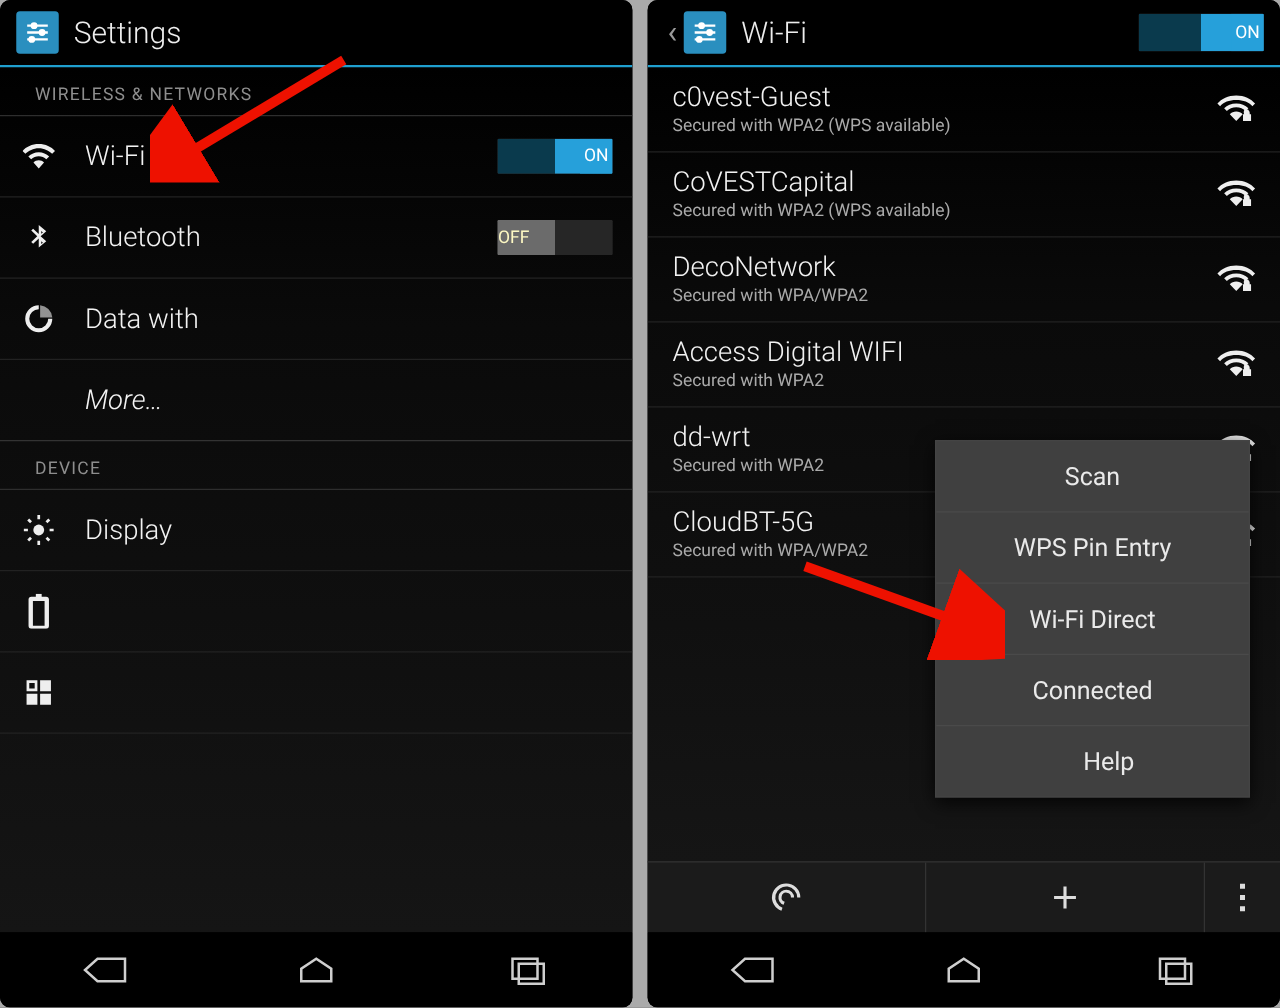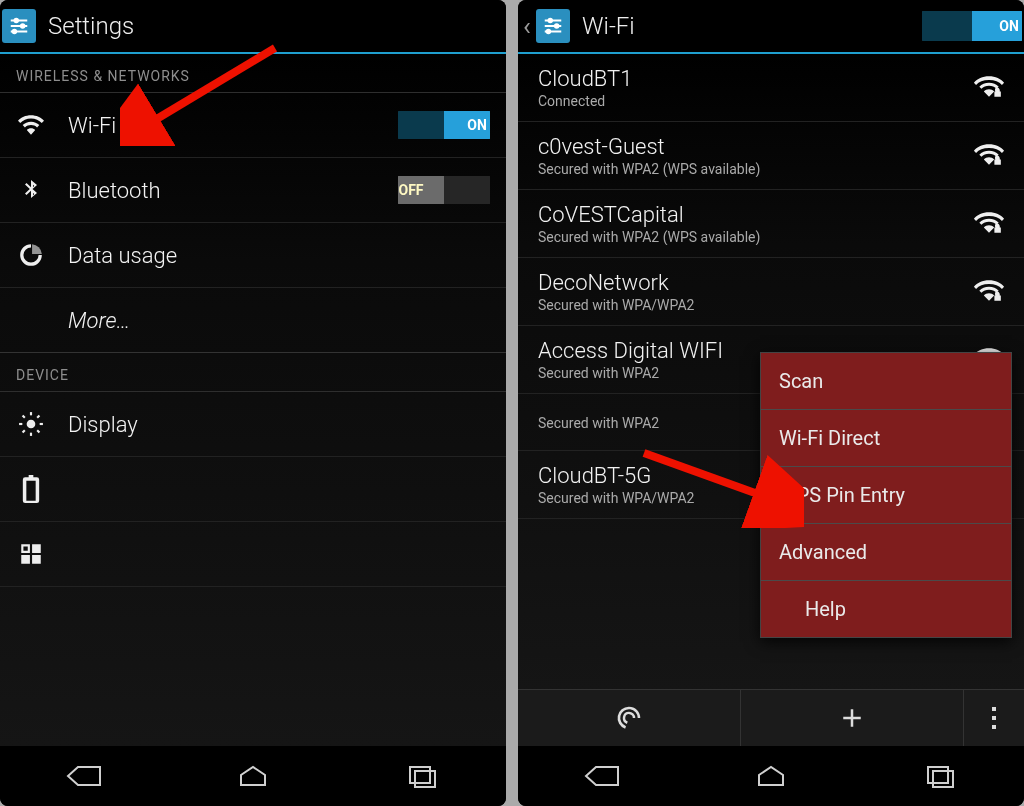--- a/index.html
+++ b/index.html
@@ -2,34 +2,34 @@
 <html><head>
 <meta charset="utf-8">
 <style>
   html,body{margin:0;padding:0;background:#888;font-family:Roboto,Arial,Helvetica,sans-serif;}
   .stage{width:1024px;height:806px;position:relative;background:#aaa;}
   .phone{position:absolute;top:0;width:506px;height:806px;background:#000;border-radius:8px;overflow:hidden;color:#fff;}
   .phone.left{left:0;}
   .phone.right{left:518px;}
   .screen{position:absolute;left:0;top:0;right:0;bottom:60px;overflow:hidden;}
   
-  .hdr{height:52px;display:flex;align-items:center;padding:0 2px;border-bottom:2px solid #1f9fcf;background:#000;}
+  .hdr{height:52px;display:flex;align-items:center;padding:0 13px;border-bottom:2px solid #1f9fcf;background:#000;}
   .hdr .back-chev{width:14px;text-align:center;font-size:26px;color:#9a9a9a;margin-right:2px;}
   .hdr .icon{width:34px;height:34px;border-radius:3px;background:#2a8fbf;display:flex;align-items:center;justify-content:center;margin-right:12px;}
   .hdr .title{font-size:24px;font-weight:300;color:#eee;flex:1;}
   .toggle{position:relative;width:100px;height:30px;border-radius:1px;overflow:hidden;font-size:14px;background:#2b2b2b;}
   .toggle .track{position:absolute;inset:0;}
-  .toggle .knob{position:absolute;top:0;bottom:0;width:26px;display:flex;align-items:center;justify-content:center;font-weight:700;}
+  .toggle .knob{position:absolute;top:0;bottom:0;width:26px;display:flex;align-items:center;justify-content:center;font-weight:400;}
   .toggle.on .knob{right:0;background:#26a0da;color:#fff;}
   .toggle.off .knob{left:0;background:#6b6b6b;color:#fef9c3;}
   .toggle.on .track{background:linear-gradient(to right,#0a3a4d 0 50%,#26a0da 50% 100%);}
   .toggle.off .track{background:linear-gradient(to right,#6b6b6b 0 50%,#262626 50% 100%);}
   .toggle.small{width:92px;height:28px;}
   
-  .section-hdr{color:#8e8e8e;font-size:14px;letter-spacing:1px;padding:14px 16px 8px;border-bottom:1px solid #2e2e2e;}
+  .section-hdr{color:#8e8e8e;font-size:14px;letter-spacing:1px;padding:14px 28px 8px;border-bottom:1px solid #2e2e2e;}
   
   .row{display:flex;align-items:center;padding:0 16px;height:64px;border-bottom:1px solid #222;}
   .row .ricon{width:30px;height:30px;margin-right:22px;display:flex;align-items:center;justify-content:center;color:#ddd;flex-shrink:0;}
   .row .ricon.indent{visibility:hidden;}
   .row .lbls{flex:1;min-width:0;}
   .row .txt{font-size:22px;font-weight:300;color:#f3f3f3;white-space:nowrap;overflow:hidden;text-overflow:ellipsis;}
   .row .trail{margin-left:10px;flex-shrink:0;}
   .row.sep0{border-bottom:1px solid #333;font-style:italic;}
   .list{background:linear-gradient(#000,#0a0a0a 30%,#101010 70%,#151515);}
   .scroll-area{position:absolute;top:54px;left:0;right:0;bottom:0;overflow:hidden;}
@@ -40,21 +40,21 @@
   .wifi-row .sub{font-size:14px;color:#aaa;white-space:nowrap;overflow:hidden;text-overflow:ellipsis;margin-top:2px;}
   .wifi-row .sig{margin-left:10px;flex-shrink:0;}
   
   .actionbar{position:absolute;left:0;right:0;bottom:0;height:56px;background:#1b1b1b;display:flex;align-items:stretch;border-top:1px solid #333;}
   .actionbar .abtn{flex:1;display:flex;align-items:center;justify-content:center;color:#ddd;position:relative;}
   .actionbar .abtn + .abtn{border-left:1px solid #333;}
   
   .navbar{position:absolute;left:0;right:0;bottom:0;height:60px;background:#000;display:flex;align-items:center;justify-content:space-around;}
   .navbar .nbtn{width:60px;height:40px;display:flex;align-items:center;justify-content:center;color:#cfcfcf;}
   
-  .popup{position:absolute;right:12px;top:352px;width:250px;background:#7f1d1d;border:1px solid #444;box-shadow:0 4px 14px rgba(0,0,0,.8);}
+  .popup{position:absolute;right:24px;top:352px;width:250px;background:#404040;border:1px solid #444;box-shadow:0 4px 14px rgba(0,0,0,.8);text-align:center;}
   .popup .item{padding:16px 18px;font-size:20px;color:#eaeaea;border-bottom:1px solid #4a4a4a;}
   .popup .item:last-child{border-bottom:none;padding-left:44px;}
   
   .arrow{position:absolute;pointer-events:none;}
   .arrow svg{display:block;}
   
   .sliders{width:22px;height:22px;}
 </style>
 </head>
 <body>
@@ -117,21 +117,21 @@
         </div>
 
         <div class="row">
           <div class="ricon">
             <svg width="26" height="26" viewBox="0 0 24 24">
                 <path fill="#eee" d="M12 2a10 10 0 1 0 10 10h-3a7 7 0 1 1-7-7V2z"></path>
                 <path fill="#eee" d="M13 2v9h9A10 10 0 0 0 13 2z" opacity=".6"></path>
               </svg>
           </div>
           <div class="lbls">
-              <div class="txt">Data usage</div>
+              <div class="txt">Data with</div>
             </div>
         </div>
 
         <div class="row sep0">
           <div class="ricon indent"></div>
           <div class="lbls">
               <div class="txt">More…</div>
             </div>
         </div>
 
@@ -230,31 +230,20 @@
         <div class="title">Wi-Fi</div>
         <div class="toggle on">
           <div class="track"></div>
           <div class="knob">ON</div>
         </div>
       </div>
 
       <div class="scroll-area list" id="wifi-list" style="bottom:56px;">
           <div class="wifi-row">
     <div class="lbls">
-      <div class="name">CloudBT1</div>
-      <div class="sub">Connected</div>
-    </div>
-    <div class="sig"><svg width="34" height="28" viewBox="0 0 30 26">
-    <path fill="#eee" d="M15 4C9 4 4 6.5 1 10l2 2c2.6-2.8 6.6-4.5 12-4.5S24.4 9.2 27 12l2-2C26 6.5 21 4 15 4zm0 6c-3.6 0-6.8 1.4-9 3.6l2 2c1.7-1.7 4.2-2.8 7-2.8s5.3 1.1 7 2.8l2-2C21.8 11.4 18.6 10 15 10zm0 6c-1.9 0-3.6.8-4.8 2l4.8 5 4.8-5c-1.2-1.2-2.9-2-4.8-2z"></path>
-    <path fill="#eee" d="M20 18h1v-1a2 2 0 1 1 4 0v1h1v5h-6z"></path>
-                <rect x="21.3" y="15" width="2.4" height="3" rx="1" fill="none" stroke="#eee" stroke-width="1.4"></rect>
-  </svg></div>
-          </div>
-          <div class="wifi-row">
-    <div class="lbls">
       <div class="name">c0vest-Guest</div>
       <div class="sub">Secured with WPA2 (WPS available)</div>
     </div>
     <div class="sig"><svg width="34" height="28" viewBox="0 0 30 26">
     <path fill="#eee" d="M15 4C9 4 4 6.5 1 10l2 2c2.6-2.8 6.6-4.5 12-4.5S24.4 9.2 27 12l2-2C26 6.5 21 4 15 4zm0 6c-3.6 0-6.8 1.4-9 3.6l2 2c1.7-1.7 4.2-2.8 7-2.8s5.3 1.1 7 2.8l2-2C21.8 11.4 18.6 10 15 10zm0 6c-1.9 0-3.6.8-4.8 2l4.8 5 4.8-5c-1.2-1.2-2.9-2-4.8-2z"></path>
     <path fill="#eee" d="M20 18h1v-1a2 2 0 1 1 4 0v1h1v5h-6z"></path>
                 <rect x="21.3" y="15" width="2.4" height="3" rx="1" fill="none" stroke="#eee" stroke-width="1.4"></rect>
   </svg></div>
           </div>
           <div class="wifi-row">
@@ -285,20 +274,21 @@
       <div class="sub">Secured with WPA2</div>
     </div>
     <div class="sig"><svg width="34" height="28" viewBox="0 0 30 26">
     <path fill="#eee" d="M15 4C9 4 4 6.5 1 10l2 2c2.6-2.8 6.6-4.5 12-4.5S24.4 9.2 27 12l2-2C26 6.5 21 4 15 4zm0 6c-3.6 0-6.8 1.4-9 3.6l2 2c1.7-1.7 4.2-2.8 7-2.8s5.3 1.1 7 2.8l2-2C21.8 11.4 18.6 10 15 10zm0 6c-1.9 0-3.6.8-4.8 2l4.8 5 4.8-5c-1.2-1.2-2.9-2-4.8-2z"></path>
     <path fill="#eee" d="M20 18h1v-1a2 2 0 1 1 4 0v1h1v5h-6z"></path>
                 <rect x="21.3" y="15" width="2.4" height="3" rx="1" fill="none" stroke="#eee" stroke-width="1.4"></rect>
   </svg></div>
           </div>
           <div class="wifi-row">
     <div class="lbls">
+      <div class="name">dd-wrt</div>
       <div class="sub">Secured with WPA2</div>
     </div>
     <div class="sig"><svg width="34" height="28" viewBox="0 0 30 26">
     <path fill="#eee" d="M15 4C9 4 4 6.5 1 10l2 2c2.6-2.8 6.6-4.5 12-4.5S24.4 9.2 27 12l2-2C26 6.5 21 4 15 4zm0 6c-3.6 0-6.8 1.4-9 3.6l2 2c1.7-1.7 4.2-2.8 7-2.8s5.3 1.1 7 2.8l2-2C21.8 11.4 18.6 10 15 10zm0 6c-1.9 0-3.6.8-4.8 2l4.8 5 4.8-5c-1.2-1.2-2.9-2-4.8-2z"></path>
     <path fill="#eee" d="M20 18h1v-1a2 2 0 1 1 4 0v1h1v5h-6z"></path>
                 <rect x="21.3" y="15" width="2.4" height="3" rx="1" fill="none" stroke="#eee" stroke-width="1.4"></rect>
   </svg></div>
           </div>
           <div class="wifi-row">
     <div class="lbls">
@@ -328,23 +318,23 @@
           <svg width="8" height="26" viewBox="0 0 8 26">
               <rect x="2" y="2" width="4" height="4" fill="#ddd"></rect>
               <rect x="2" y="11" width="4" height="4" fill="#ddd"></rect>
               <rect x="2" y="20" width="4" height="4" fill="#ddd"></rect>
             </svg>
         </div>
       </div>
 
       <div class="popup">
         <div class="item">Scan</div>
+        <div class="item">WPS Pin Entry</div>
         <div class="item">Wi-Fi Direct</div>
-        <div class="item">WPS Pin Entry</div>
-        <div class="item">Advanced</div>
+        <div class="item">Connected</div>
         <div class="item">Help</div>
       </div>
     </div>
 
     <div class="navbar">
       <div class="nbtn">
         <svg width="40" height="26" viewBox="0 0 40 26">
             <path fill="none" stroke="#cfcfcf" stroke-width="2" d="M36 4v18H14L4 13l10-9h22z"></path>
           </svg>
       </div>

